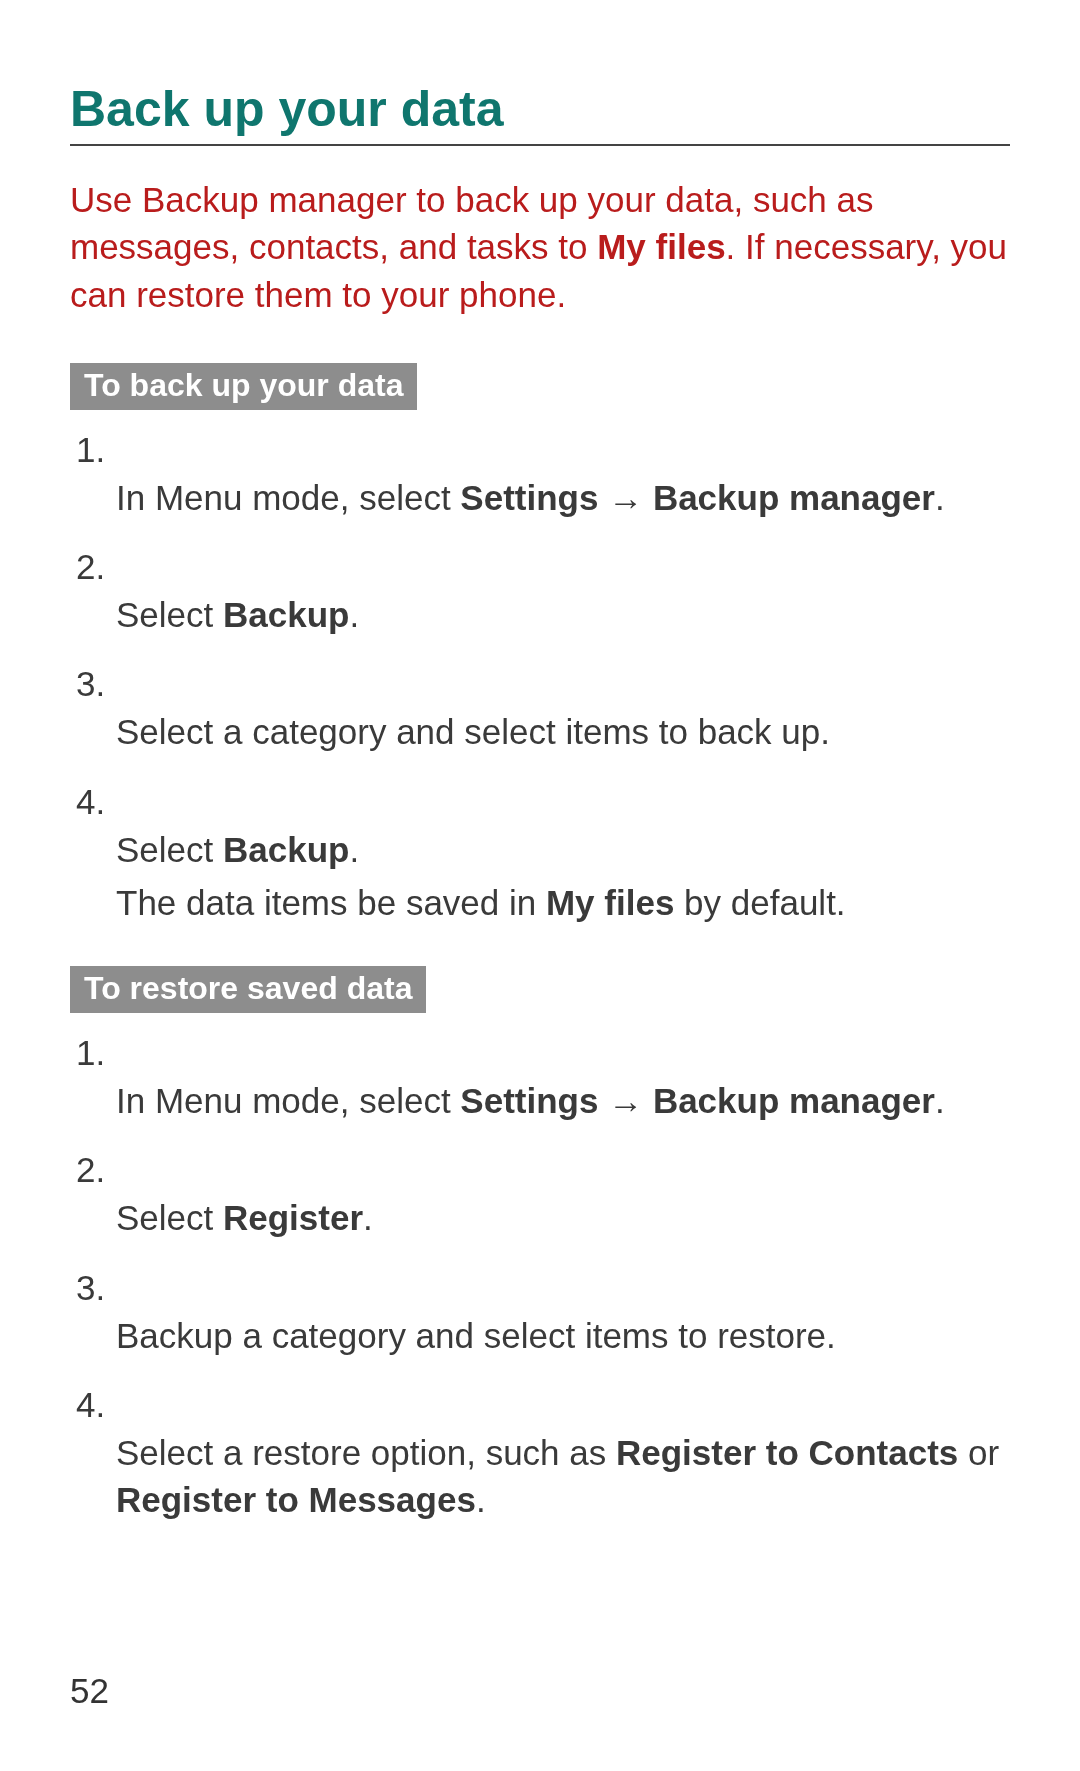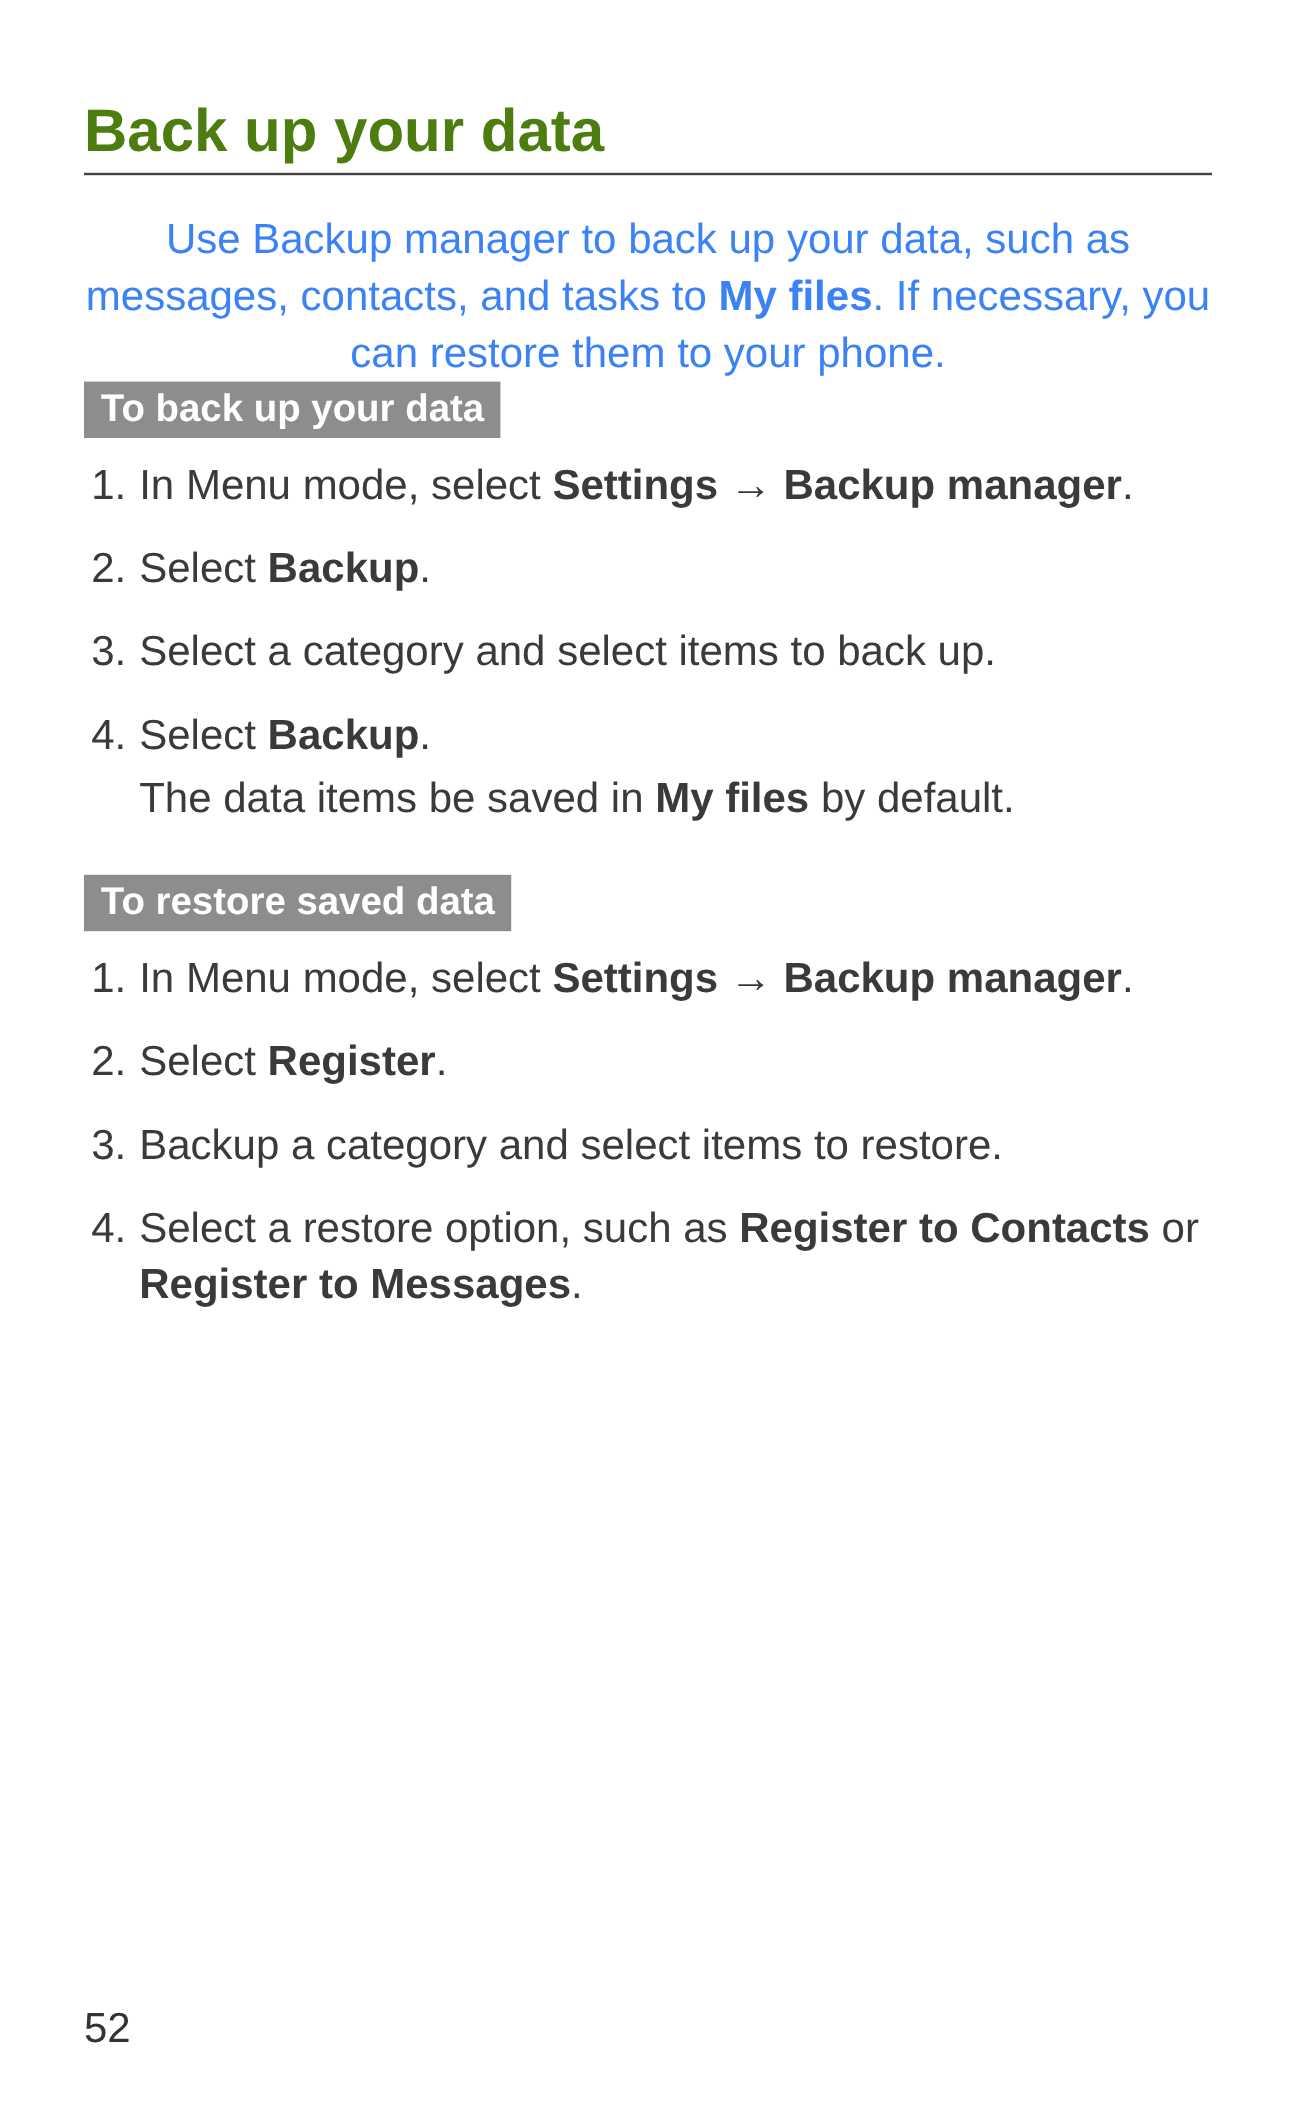--- a/index.html
+++ b/index.html
@@ -12,30 +12,30 @@
   .page {
     width: 1080px;
     height: 1771px;
     box-sizing: border-box;
     padding: 80px 70px 60px 70px;
     position: relative;
   }
   .page-title {
     font-size: 50px;
     font-weight: bold;
-    color: #4d7c0f;
+    color: #0f766e;
     border-bottom: 2px solid #444444;
     padding-bottom: 6px;
     margin: 0 0 30px 0;
   }
   .intro {
     font-size: 35px;
     line-height: 1.35;
-    color: #3b82f6;
-    text-align: center;
+    color: #b91c1c;
+    margin-bottom: 45px;
   }
   .intro .bold {
     font-weight: bold;
   }
   .section-label {
     display: inline-block;
     background: #8d8d8d;
     color: #ffffff;
     font-weight: bold;
     font-size: 32px;
@@ -55,20 +55,21 @@
     margin-bottom: 22px;
   }
   .steps li .num {
     min-width: 40px;
     flex-shrink: 0;
     text-align: left;
     padding-left: 6px;
   }
   .steps li .body {
     flex: 1;
+    margin-top: 48px;
   }
   .steps li .note {
     display: block;
     margin-top: 6px;
   }
   .bold {
     font-weight: bold;
   }
   .page-number {
     position: absolute;

